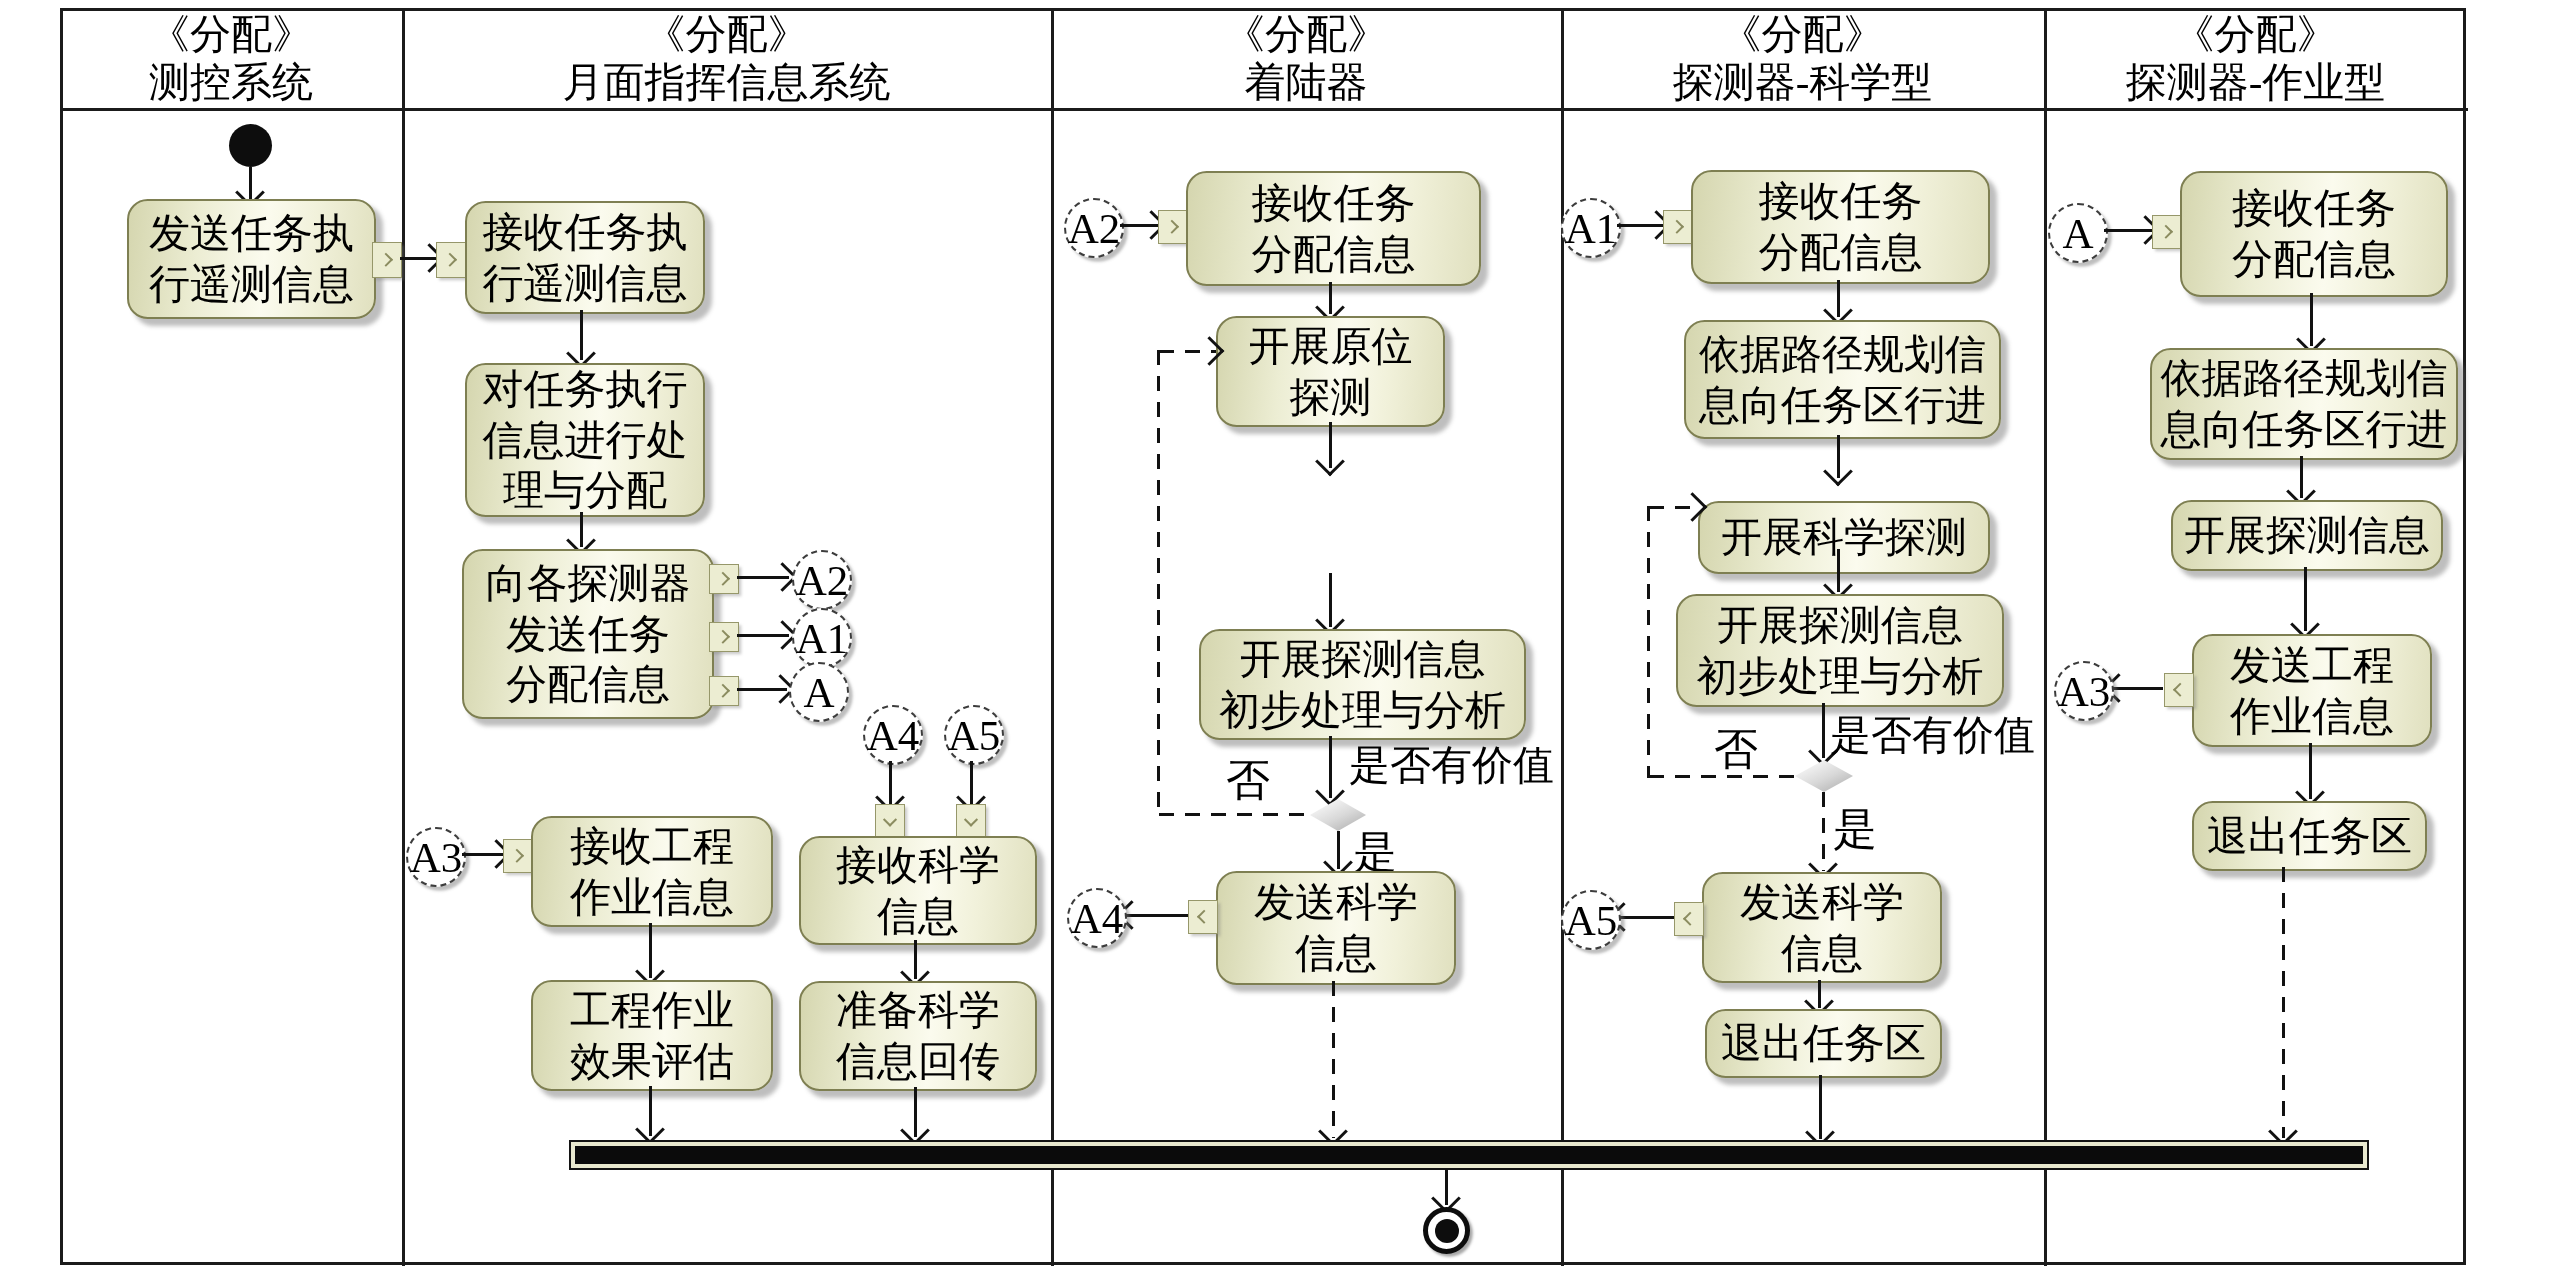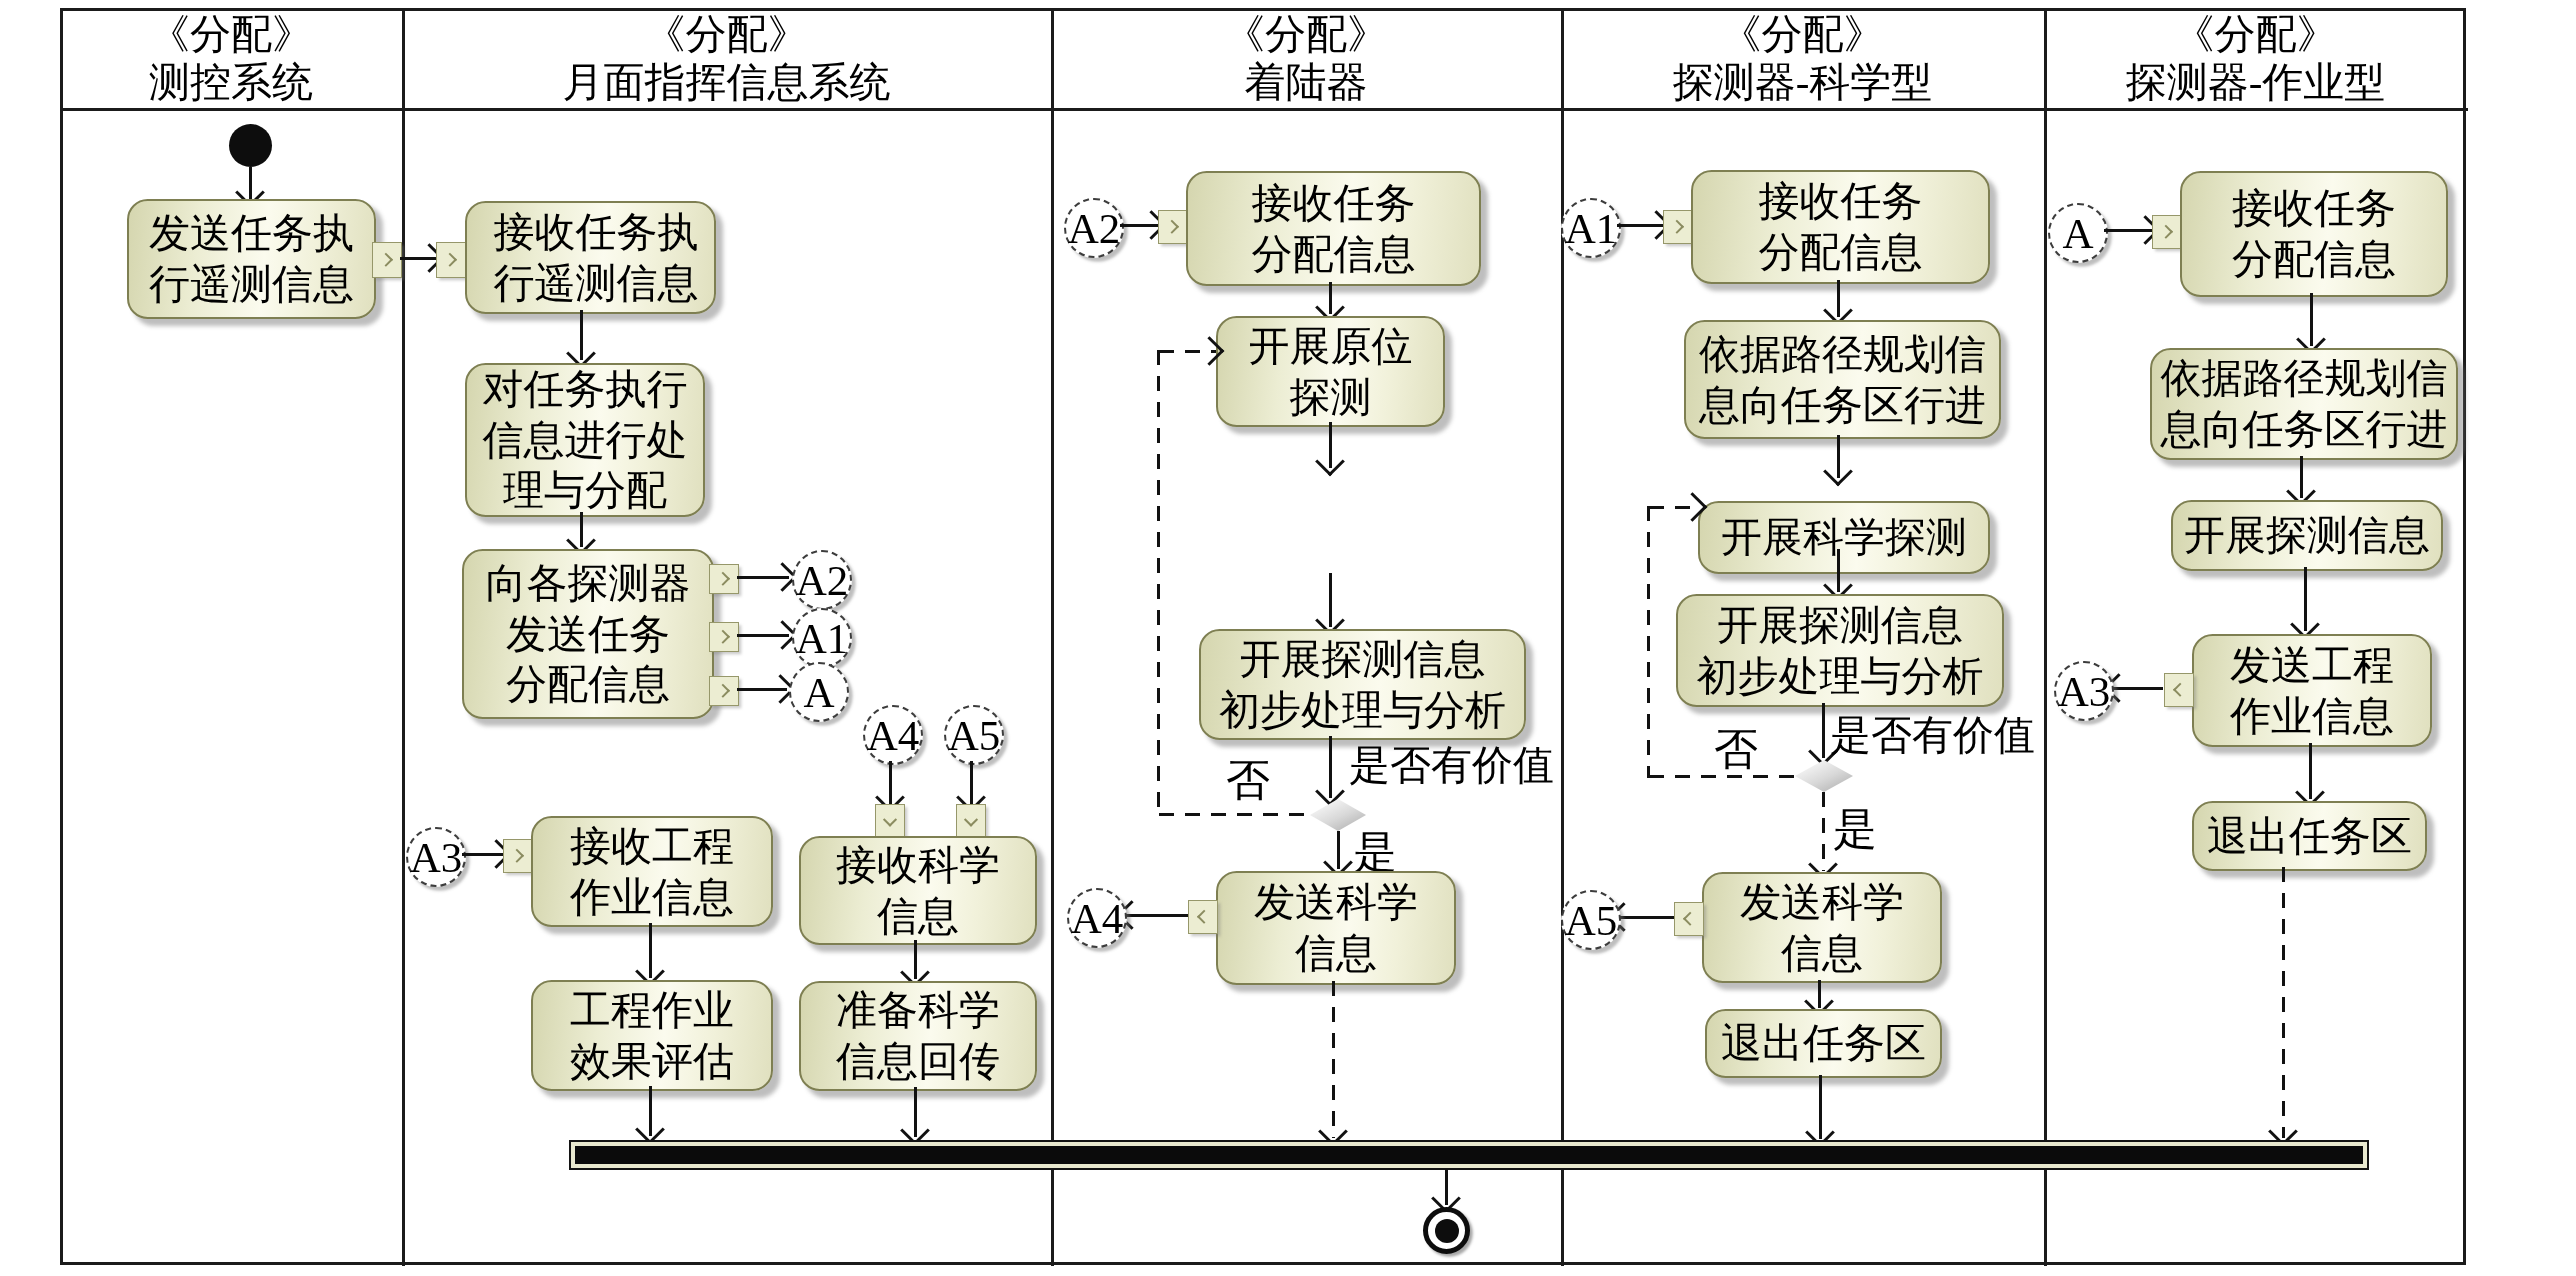--- a/index.html
+++ b/index.html
@@ -85,21 +85,21 @@
   </div>
 
   <div class="initial" style="left:229px;top:124px;width:43px;height:43px;"></div>
   <div class="vsolid arr-d" style="left:249px;top:167px;height:32px;"></div>
   <div class="node" style="left:127px;top:199px;width:245px;height:116px;">发送任务执
 行遥测信息</div>
   <div class="pin pin-r" style="left:372px;top:242px;width:28px;height:34px;"></div>
   <div class="hsolid arr-r" style="left:400px;top:257px;width:36px;"></div>
 
   <div class="pin pin-r" style="left:436px;top:242px;width:28px;height:34px;"></div>
-  <div class="node" style="left:465px;top:201px;width:236px;height:109px;padding-left:11px;">接收任务执
+  <div class="node" style="left:465px;top:201px;width:236px;height:109px;">接收任务执
 行遥测信息</div>
   <div class="vsolid arr-d" style="left:580px;top:310px;height:50px;"></div>
   <div class="node" style="left:465px;top:363px;width:236px;height:150px;">对任务执行
 信息进行处
 理与分配</div>
   <div class="vsolid arr-d" style="left:580px;top:512px;height:35px;"></div>
   <div class="node" style="left:462px;top:549px;width:248px;height:166px;">向各探测器
 发送任务
 分配信息</div>
   <div class="pin pin-r" style="left:709px;top:564px;width:28px;height:28px;"></div>

